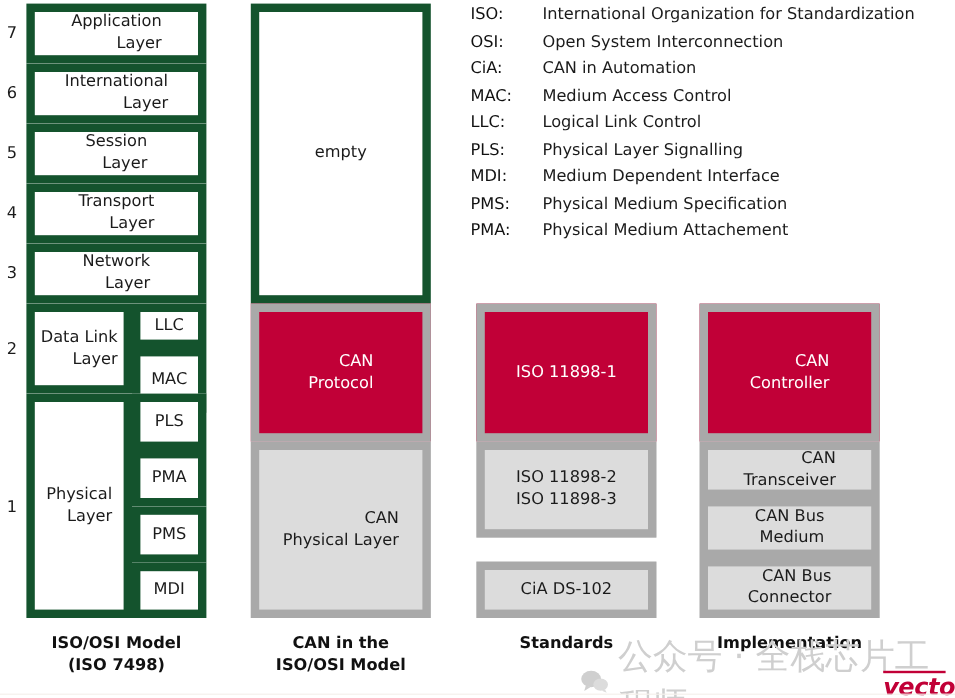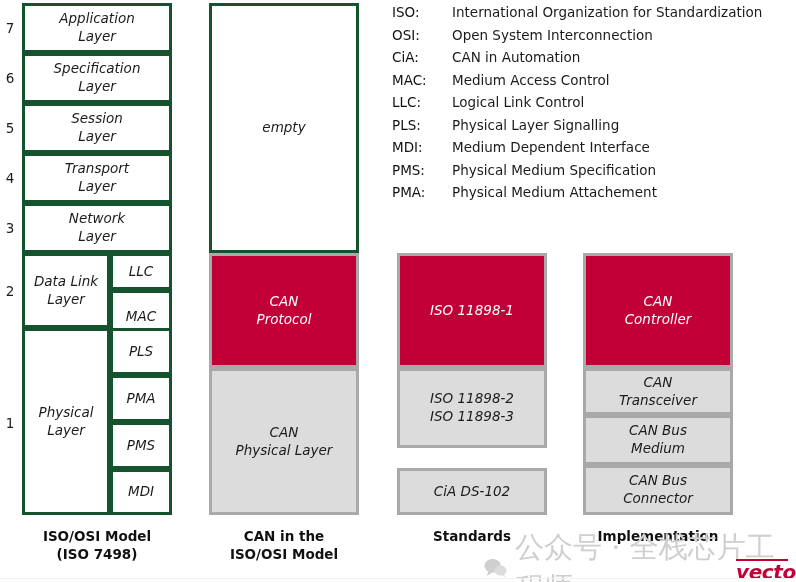--- a/index.html
+++ b/index.html
@@ -10,31 +10,30 @@
     position:relative;
     overflow:hidden;
     color:#1a1a1a;
   }
   .stage{position:absolute;left:0;top:0;width:796px;height:582px;}
 
   
   .box{
     position:absolute;
     box-sizing:border-box;
-    border:3px solid #14532d;
+    border:7px solid #14532d;
     display:flex;
     align-items:center;
     justify-content:center;
-    text-align:center;
+    text-align:right;
     font-size:13.5px;
     line-height:1.30;
     color:#1b1b1b;
     background:#ffffff;
     white-space:pre-line;
-    font-style:italic;
   }
   .box.red{background:#c10037;border-color:#a9a9a9;color:#ffffff;}
   .box.gray{background:#dcdcdc;border-color:#a9a9a9;color:#1b1b1b;}
   .box.plain{background:#ffffff;}
 
   
   .lnum{
     position:absolute;
     width:20px;
     text-align:center;
@@ -116,21 +115,21 @@
   <div class="lnum" style="left:0px;top:20px;">7</div>
   <div class="lnum" style="left:0px;top:70px;">6</div>
   <div class="lnum" style="left:0px;top:120px;">5</div>
   <div class="lnum" style="left:0px;top:170px;">4</div>
   <div class="lnum" style="left:0px;top:220px;">3</div>
   <div class="lnum" style="left:0px;top:283px;">2</div>
   <div class="lnum" style="left:0px;top:415px;">1</div>
 
   <div class="box plain" style="left:22px;top:3px;width:150px;height:50px;">Application
 Layer</div>
-  <div class="box plain" style="left:22px;top:53px;width:150px;height:50px;">Specification
+  <div class="box plain" style="left:22px;top:53px;width:150px;height:50px;">International
 Layer</div>
   <div class="box plain" style="left:22px;top:103px;width:150px;height:50px;">Session
 Layer</div>
   <div class="box plain" style="left:22px;top:153px;width:150px;height:50px;">Transport
 Layer</div>
   <div class="box plain" style="left:22px;top:203px;width:150px;height:50px;">Network
 Layer</div>
 
   <div class="box plain" style="left:22px;top:253px;width:88px;height:75px;">Data Link
 Layer</div>

